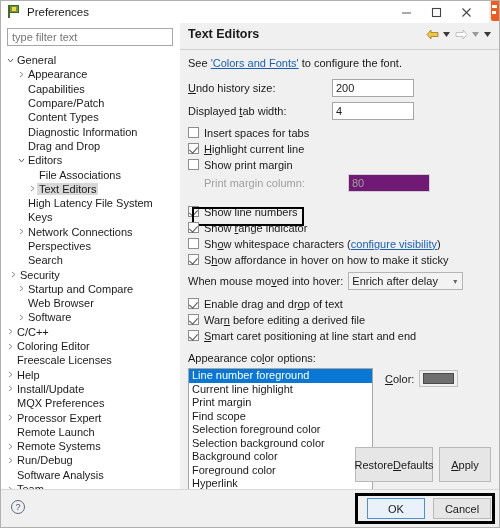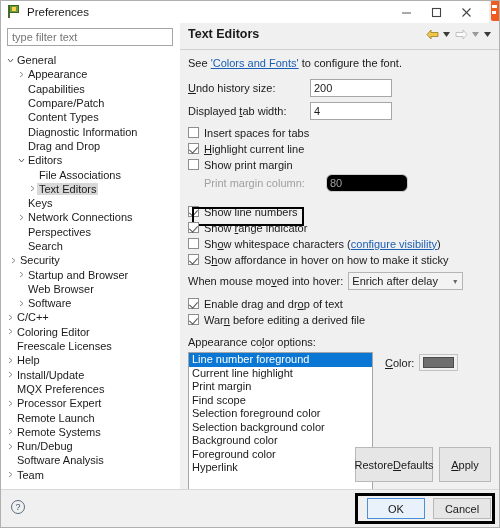--- a/index.html
+++ b/index.html
@@ -120,28 +120,28 @@
   .caret { width: 11px; height: 14px; display: flex; align-items: center; justify-content: center; }
   .rp-divider { height: 1px; background: #d0d0d0; margin: 2px 0 0 0; }
   .rp-body { padding: 7px 8px 0 8px; position: relative; }
 
   .see-line { font-size: 11px; margin-bottom: 10px; }
   .link { color: #1a5fb4; text-decoration: underline; cursor: pointer; }
 
   .field-row {
     display: flex; align-items: center; margin-bottom: 5px; height: 18px;
   }
-  .field-label { width: 122px; font-size: 11px; }
+  .field-label { width: 144px; font-size: 11px; }
   .field-label.dim { color: #a0a0a0; }
   .txtbox {
     width: 82px; height: 18px; border: 1px solid #a6a6a6; background: #fff;
     font-family: "Liberation Sans", sans-serif; font-size: 11px; padding: 0 3px;
     color: #1a1a1a; outline: none;
   }
-  .txtbox.dim { color: #a0a0a0; background: #000000; border-color: #cfcfcf; border-radius: 6px; }
+  .txtbox.dim { color: #a0a0a0; background: #701a75; border-color: #cfcfcf; }
 
   .cb-row { display: flex; align-items: center; height: 15px; margin-bottom: 1px; }
   .cbox {
     width: 11px; height: 11px; border: 1px solid #8d8d8d; background: #fff;
     margin-right: 5px; flex: 0 0 11px; position: relative;
   }
   .cbox.checked:after {
     content: ""; position: absolute; left: 2px; top: 1px;
     width: 4px; height: 7px; border: solid #555; border-width: 0 1.4px 1.4px 0;
     transform: rotate(42deg);
@@ -313,20 +313,24 @@
           <div class="tree-item sel" style="padding-left: 27px;">
             <span class="tw">
               <svg width="7" height="7" viewBox="0 0 7 7">
                 <path d="M2 1 L5 3.5 L2 6" fill="none" stroke="#8a8a8a" stroke-width="1"></path>
               </svg>
             </span>
             <span class="tree-label">Text Editors</span>
           </div>
           <div class="tree-item" style="padding-left: 16px;">
             <span class="tw"></span>
+            <span class="tree-label">High Latency File System</span>
+          </div>
+          <div class="tree-item" style="padding-left: 16px;">
+            <span class="tw"></span>
             <span class="tree-label">Keys</span>
           </div>
           <div class="tree-item" style="padding-left: 16px;">
             <span class="tw">
               <svg width="7" height="7" viewBox="0 0 7 7">
                 <path d="M2 1 L5 3.5 L2 6" fill="none" stroke="#8a8a8a" stroke-width="1"></path>
               </svg>
             </span>
             <span class="tree-label">Network Connections</span>
           </div>
@@ -345,21 +349,21 @@
               </svg>
             </span>
             <span class="tree-label">Security</span>
           </div>
           <div class="tree-item" style="padding-left: 16px;">
             <span class="tw">
               <svg width="7" height="7" viewBox="0 0 7 7">
                 <path d="M2 1 L5 3.5 L2 6" fill="none" stroke="#8a8a8a" stroke-width="1"></path>
               </svg>
             </span>
-            <span class="tree-label">Startup and Browser</span>
+            <span class="tree-label">Startup and Compare</span>
           </div>
           <div class="tree-item" style="padding-left: 16px;">
             <span class="tw"></span>
             <span class="tree-label">Web Browser</span>
           </div>
           <div class="tree-item" style="padding-left: 16px;">
             <span class="tw">
               <svg width="7" height="7" viewBox="0 0 7 7">
                 <path d="M2 1 L5 3.5 L2 6" fill="none" stroke="#8a8a8a" stroke-width="1"></path>
               </svg>
@@ -544,20 +548,24 @@
           </div>
         </div>
 
         <div class="cb-row">
           <span class="cbox checked"></span>
           <span class="cb-label">Enable drag and dr<u>o</u>p of text</span>
         </div>
         <div class="cb-row">
           <span class="cbox checked"></span>
           <span class="cb-label">War<u>n</u> before editing a derived file</span>
+        </div>
+        <div class="cb-row">
+          <span class="cbox checked"></span>
+          <span class="cb-label"><u>S</u>mart caret positioning at line start and end</span>
         </div>
 
         <div class="appear-label">
           Appearance co<u>l</u>or options:
         </div>
 
         <div class="color-area">
           <div class="listbox" id="colorlist">
               <div class="lb-item sel">Line number foreground</div>
               <div class="lb-item">Current line highlight</div>

